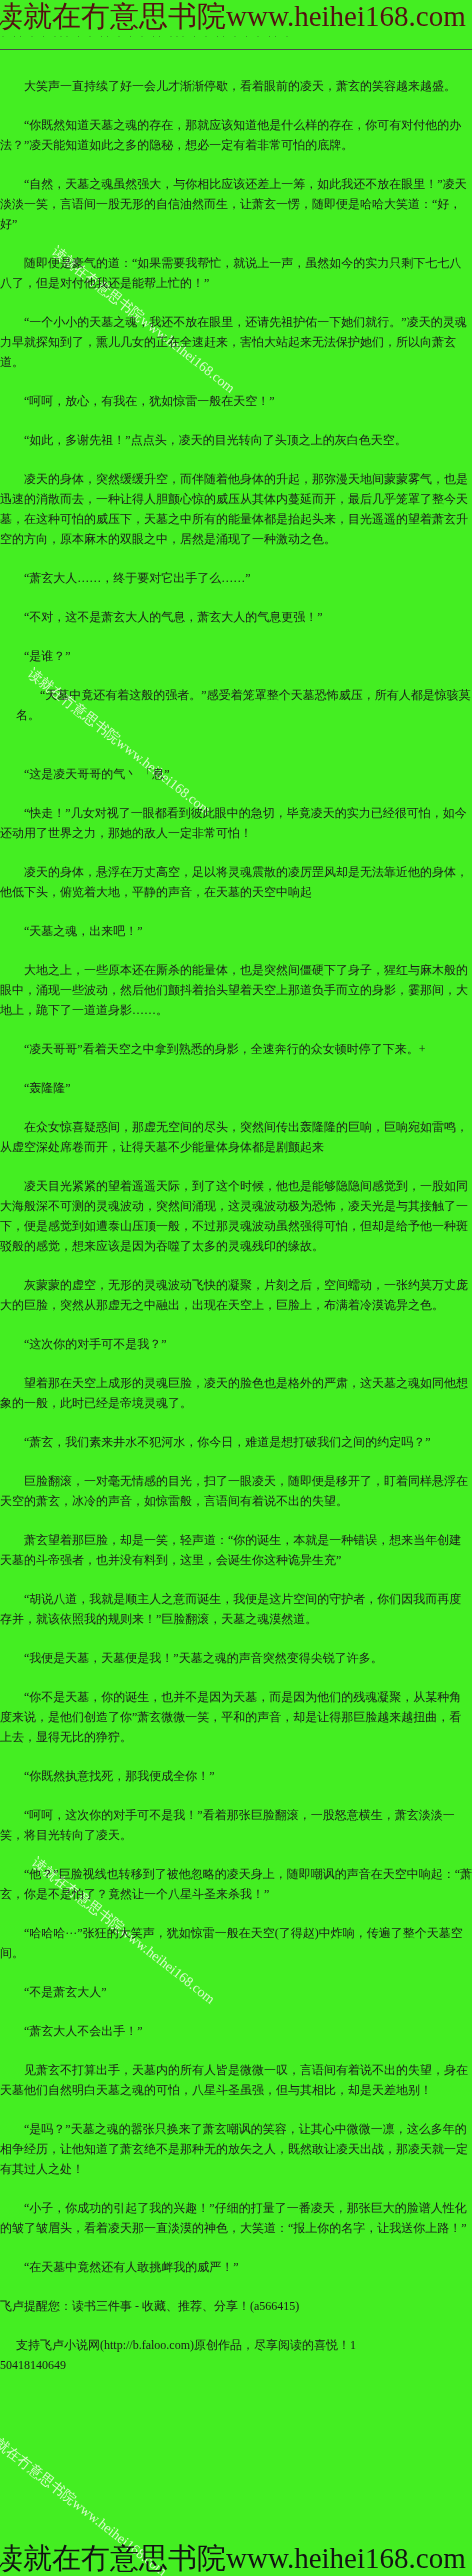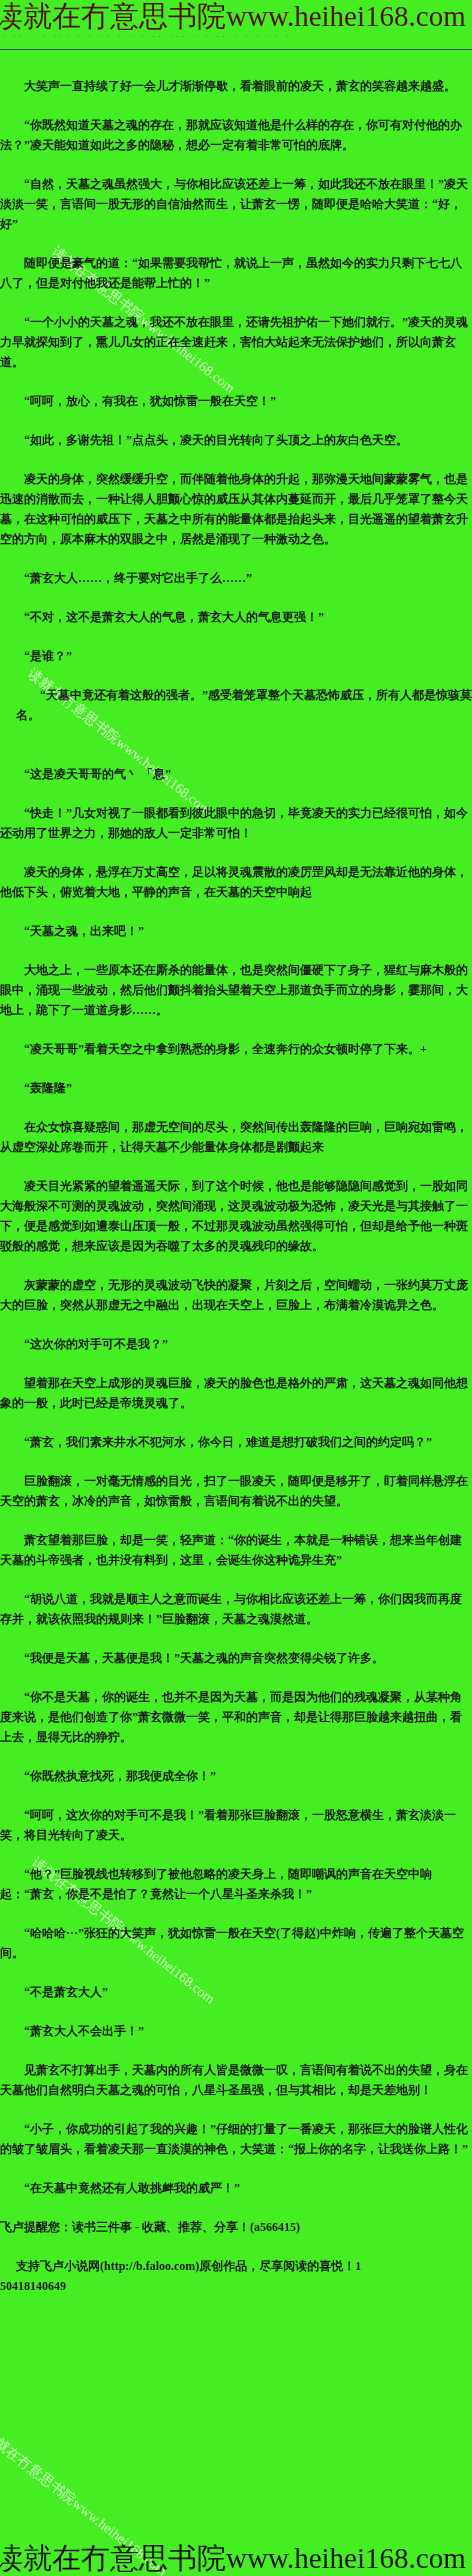--- a/index.html
+++ b/index.html
@@ -21,21 +21,20 @@
     overflow:hidden;margin:2px 0 0 2px;
   }
   .divider{border:0;border-top:1.3px solid #4a4a4a;margin:5.4px 0 0 0;}
   main{padding-top:26px;position:relative;z-index:1;}
   .para{
     margin:0 0 19px;font-size:12px;line-height:20px;color:var(--text);
     word-break:break-all;
     background-image:repeating-linear-gradient(
       to bottom, transparent 0, transparent 19.6px,
       var(--line) 19.6px, var(--line) 20px);
-    font-weight:bold;
   }
   .indent{text-indent:2em;}
   .noindent{text-indent:0;}
   .empty{height:20px;}
   .tight{margin-bottom:0;padding-left:16px;}
   .footer-banner{
     position:absolute;left:-6px;bottom:1.3px;z-index:1;
     font-size:29px;line-height:1.12;color:var(--banner-bottom);white-space:nowrap;
   }
   .watermark{
@@ -75,30 +74,31 @@
     <p class="para indent">“凌天哥哥”看着天空之中拿到熟悉的身影，全速奔行的众女顿时停了下来。+</p>
     <p class="para indent">“轰隆隆”</p>
     <p class="para indent">在众女惊喜疑惑间，那虚无空间的尽头，突然间传出轰隆隆的巨响，巨响宛如雷鸣，从虚空深处席卷而开，让得天墓不少能量体身体都是剧颤起来</p>
     <p class="para indent">凌天目光紧紧的望着遥遥天际，到了这个时候，他也是能够隐隐间感觉到，一股如同大海般深不可测的灵魂波动，突然间涌现，这灵魂波动极为恐怖，凌天光是与其接触了一下，便是感觉到如遭泰山压顶一般，不过那灵魂波动虽然强得可怕，但却是给予他一种斑驳般的感觉，想来应该是因为吞噬了太多的灵魂残印的缘故。</p>
     <p class="para indent">灰蒙蒙的虚空，无形的灵魂波动飞快的凝聚，片刻之后，空间蠕动，一张约莫万丈庞大的巨脸，突然从那虚无之中融出，出现在天空上，巨脸上，布满着冷漠诡异之色。</p>
     <p class="para indent">“这次你的对手可不是我？”</p>
     <p class="para indent">望着那在天空上成形的灵魂巨脸，凌天的脸色也是格外的严肃，这天墓之魂如同他想象的一般，此时已经是帝境灵魂了。</p>
     <p class="para indent">“萧玄，我们素来井水不犯河水，你今日，难道是想打破我们之间的约定吗？”</p>
     <p class="para indent">巨脸翻滚，一对毫无情感的目光，扫了一眼凌天，随即便是移开了，盯着同样悬浮在天空的萧玄，冰冷的声音，如惊雷般，言语间有着说不出的失望。</p>
     <p class="para indent">萧玄望着那巨脸，却是一笑，轻声道：“你的诞生，本就是一种错误，想来当年创建天墓的斗帝强者，也并没有料到，这里，会诞生你这种诡异生充”</p>
-    <p class="para indent">“胡说八道，我就是顺主人之意而诞生，与你相比应该还差上一筹，你们因我而再度存并，就该依照我的规则来！”巨脸翻滚，天墓之魂漠然道。</p>
+    <p class="para indent">“胡说八道，我就是顺主人之意而诞生，我便是这片空间的守护者，你们因我而再度存并，就该依照我的规则来！”巨脸翻滚，天墓之魂漠然道。</p>
     <p class="para indent">“我便是天墓，天墓便是我！”天墓之魂的声音突然变得尖锐了许多。</p>
     <p class="para indent">“你不是天墓，你的诞生，也并不是因为天墓，而是因为他们的残魂凝聚，从某种角度来说，是他们创造了你”萧玄微微一笑，平和的声音，却是让得那巨脸越来越扭曲，看上去，显得无比的狰狞。</p>
     <p class="para indent">“你既然执意找死，那我便成全你！”</p>
     <p class="para indent">“呵呵，这次你的对手可不是我！”看着那张巨脸翻滚，一股怒意横生，萧玄淡淡一笑，将目光转向了凌天。</p>
     <p class="para indent">“他？”巨脸视线也转移到了被他忽略的凌天身上，随即嘲讽的声音在天空中响起：“萧玄，你是不是怕了？竟然让一个八星斗圣来杀我！”</p>
     <p class="para indent">“哈哈哈···”张狂的大笑声，犹如惊雷一般在天空(了得赵)中炸响，传遍了整个天墓空间。</p>
     <p class="para indent">“不是萧玄大人”</p>
     <p class="para indent">“萧玄大人不会出手！”</p>
     <p class="para indent">见萧玄不打算出手，天墓内的所有人皆是微微一叹，言语间有着说不出的失望，身在天墓他们自然明白天墓之魂的可怕，八星斗圣虽强，但与其相比，却是天差地别！</p>
+    <p class="para indent">“是吗？”天墓之魂的嚣张只换来了萧玄嘲讽的笑容，让其心中微微一凛，这么多年的相争经历，让他知道了萧玄绝不是那种无的放矢之人，既然敢让凌天出战，那凌天就一定有其过人之处！</p>
     <p class="para indent">“小子，你成功的引起了我的兴趣！”仔细的打量了一番凌天，那张巨大的脸谱人性化的皱了皱眉头，看着凌天那一直淡漠的神色，大笑道：“报上你的名字，让我送你上路！”</p>
     <p class="para indent">“在天墓中竟然还有人敢挑衅我的威严！”</p>
     <p class="para noindent">飞卢提醒您：读书三件事 - 收藏、推荐、分享！(a566415)</p>
     <p class="para noindent tight">支持飞卢小说网(http://b.faloo.com)原创作品，尽享阅读的喜悦！1</p>
     <p class="para noindent">50418140649</p>
   </main>
 
 <div class="footer-banner">读就在冇意思书院www.heihei168.com</div>
 
 <div class="watermark" style="left: 59px; top: 243px; transform: rotate(38deg);">读就在冇意思书院www.heihei168.com</div>

